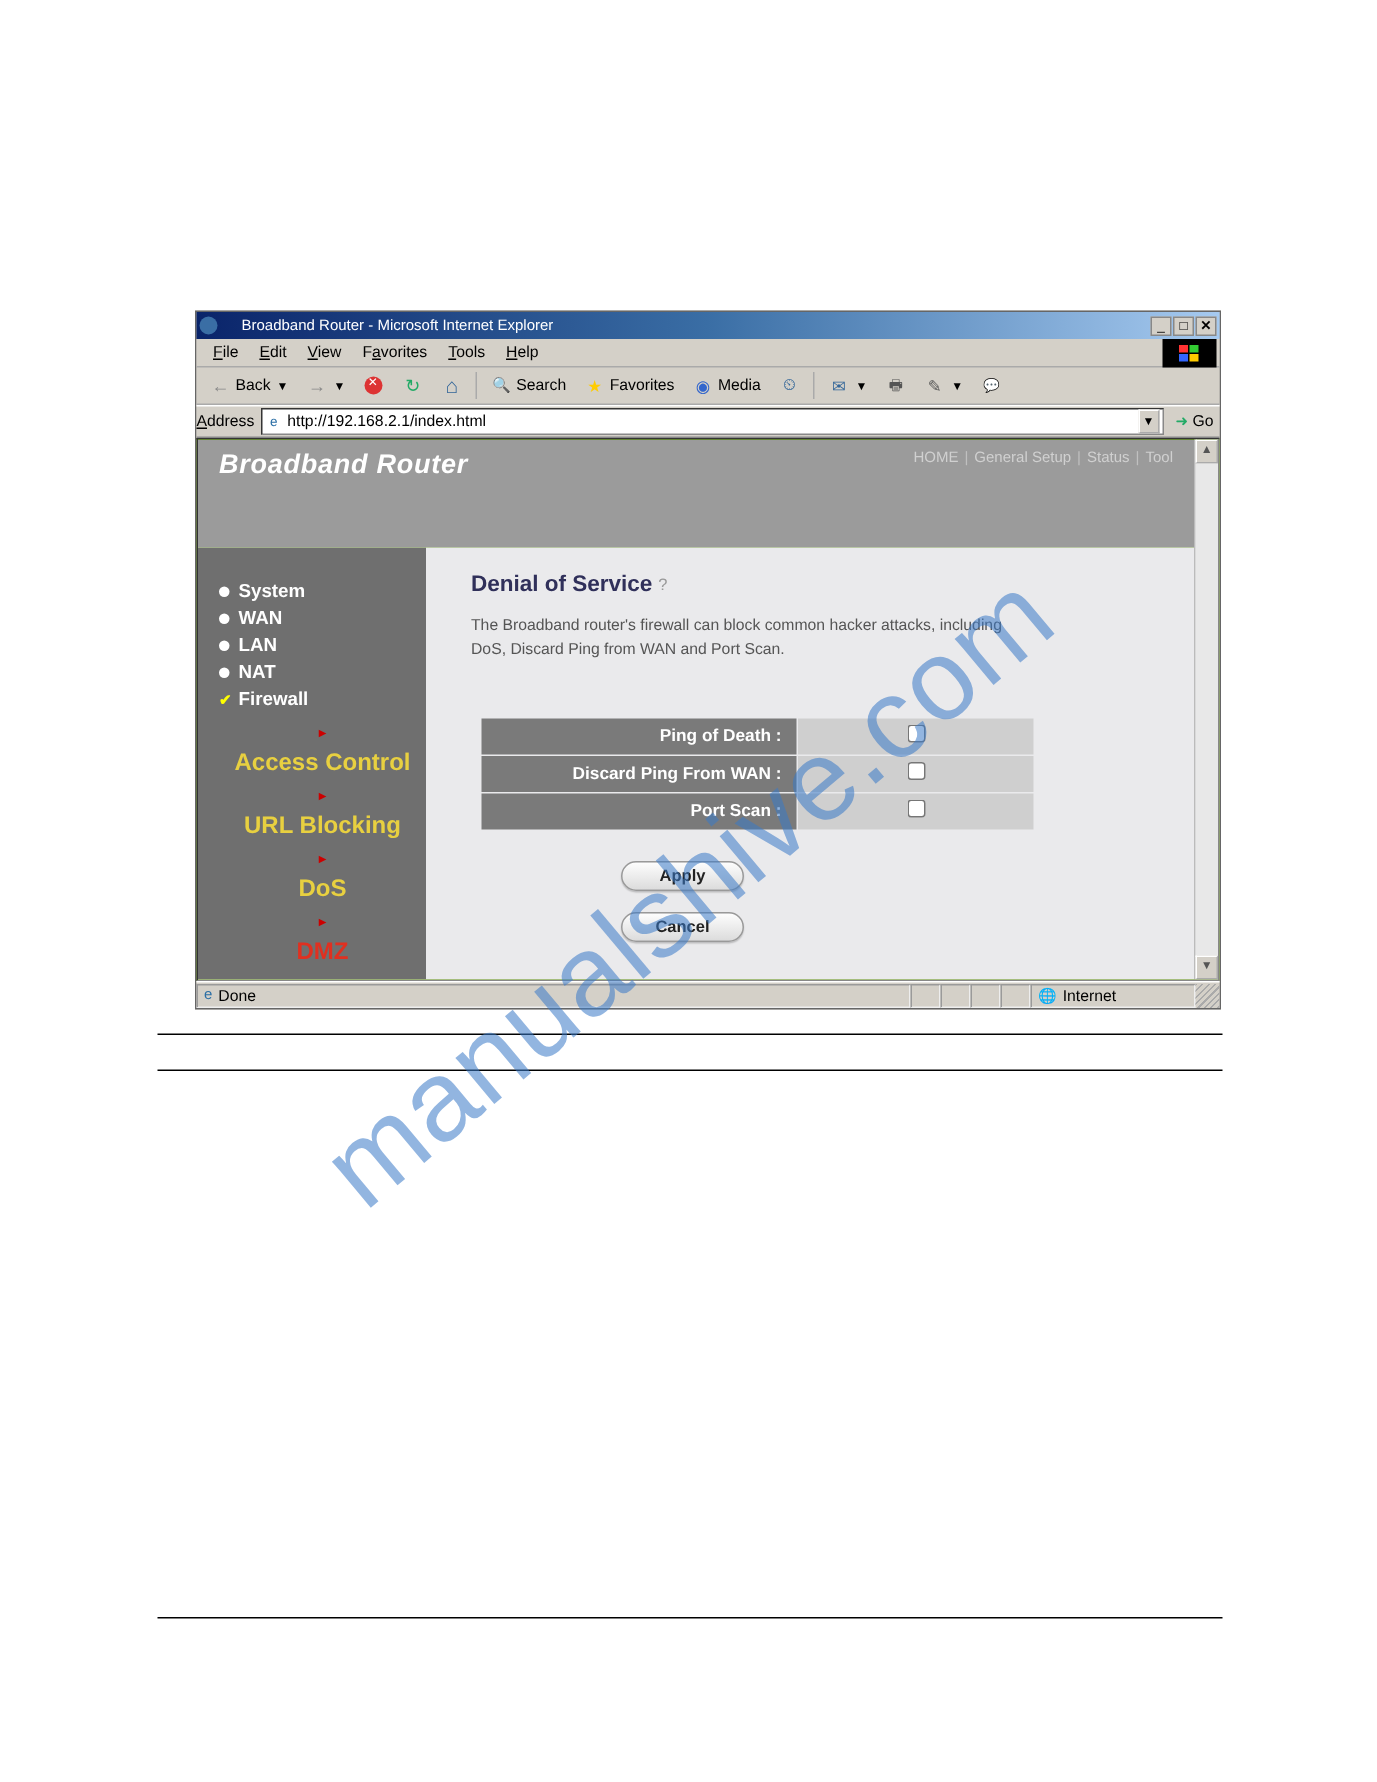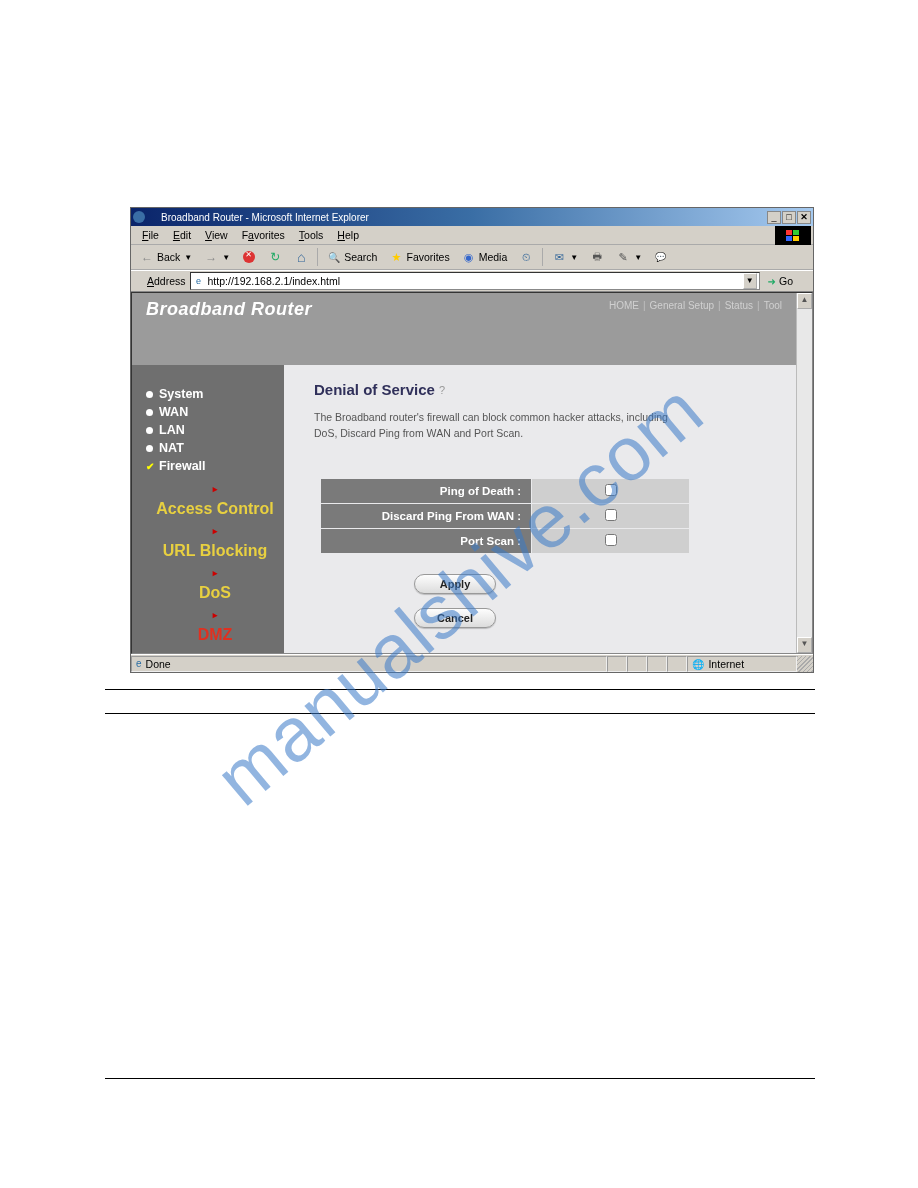--- a/index.html
+++ b/index.html
@@ -123,21 +123,21 @@
   .tb-discuss::before { content:"💬"; color:#369; font-size:9px; }
   .tb-drop { font-size: 8px; color: #000; margin-left: 1px; }
   
   .address-bar {
     height: 22px;
     background: #d4d0c8;
     border-top: 1px solid #fff;
     border-bottom: 1px solid #888;
     display: flex;
     align-items: center;
-    padding: 0 16px;
+    padding: 0 0;
     gap: 4px;
     font-size: 10.5px;
   }
   .address-label { color: #000; }
   .address-input-wrap {
     flex: 1;
     display: flex;
     align-items: center;
     background: #fff;
     border: 1px inset #888;

